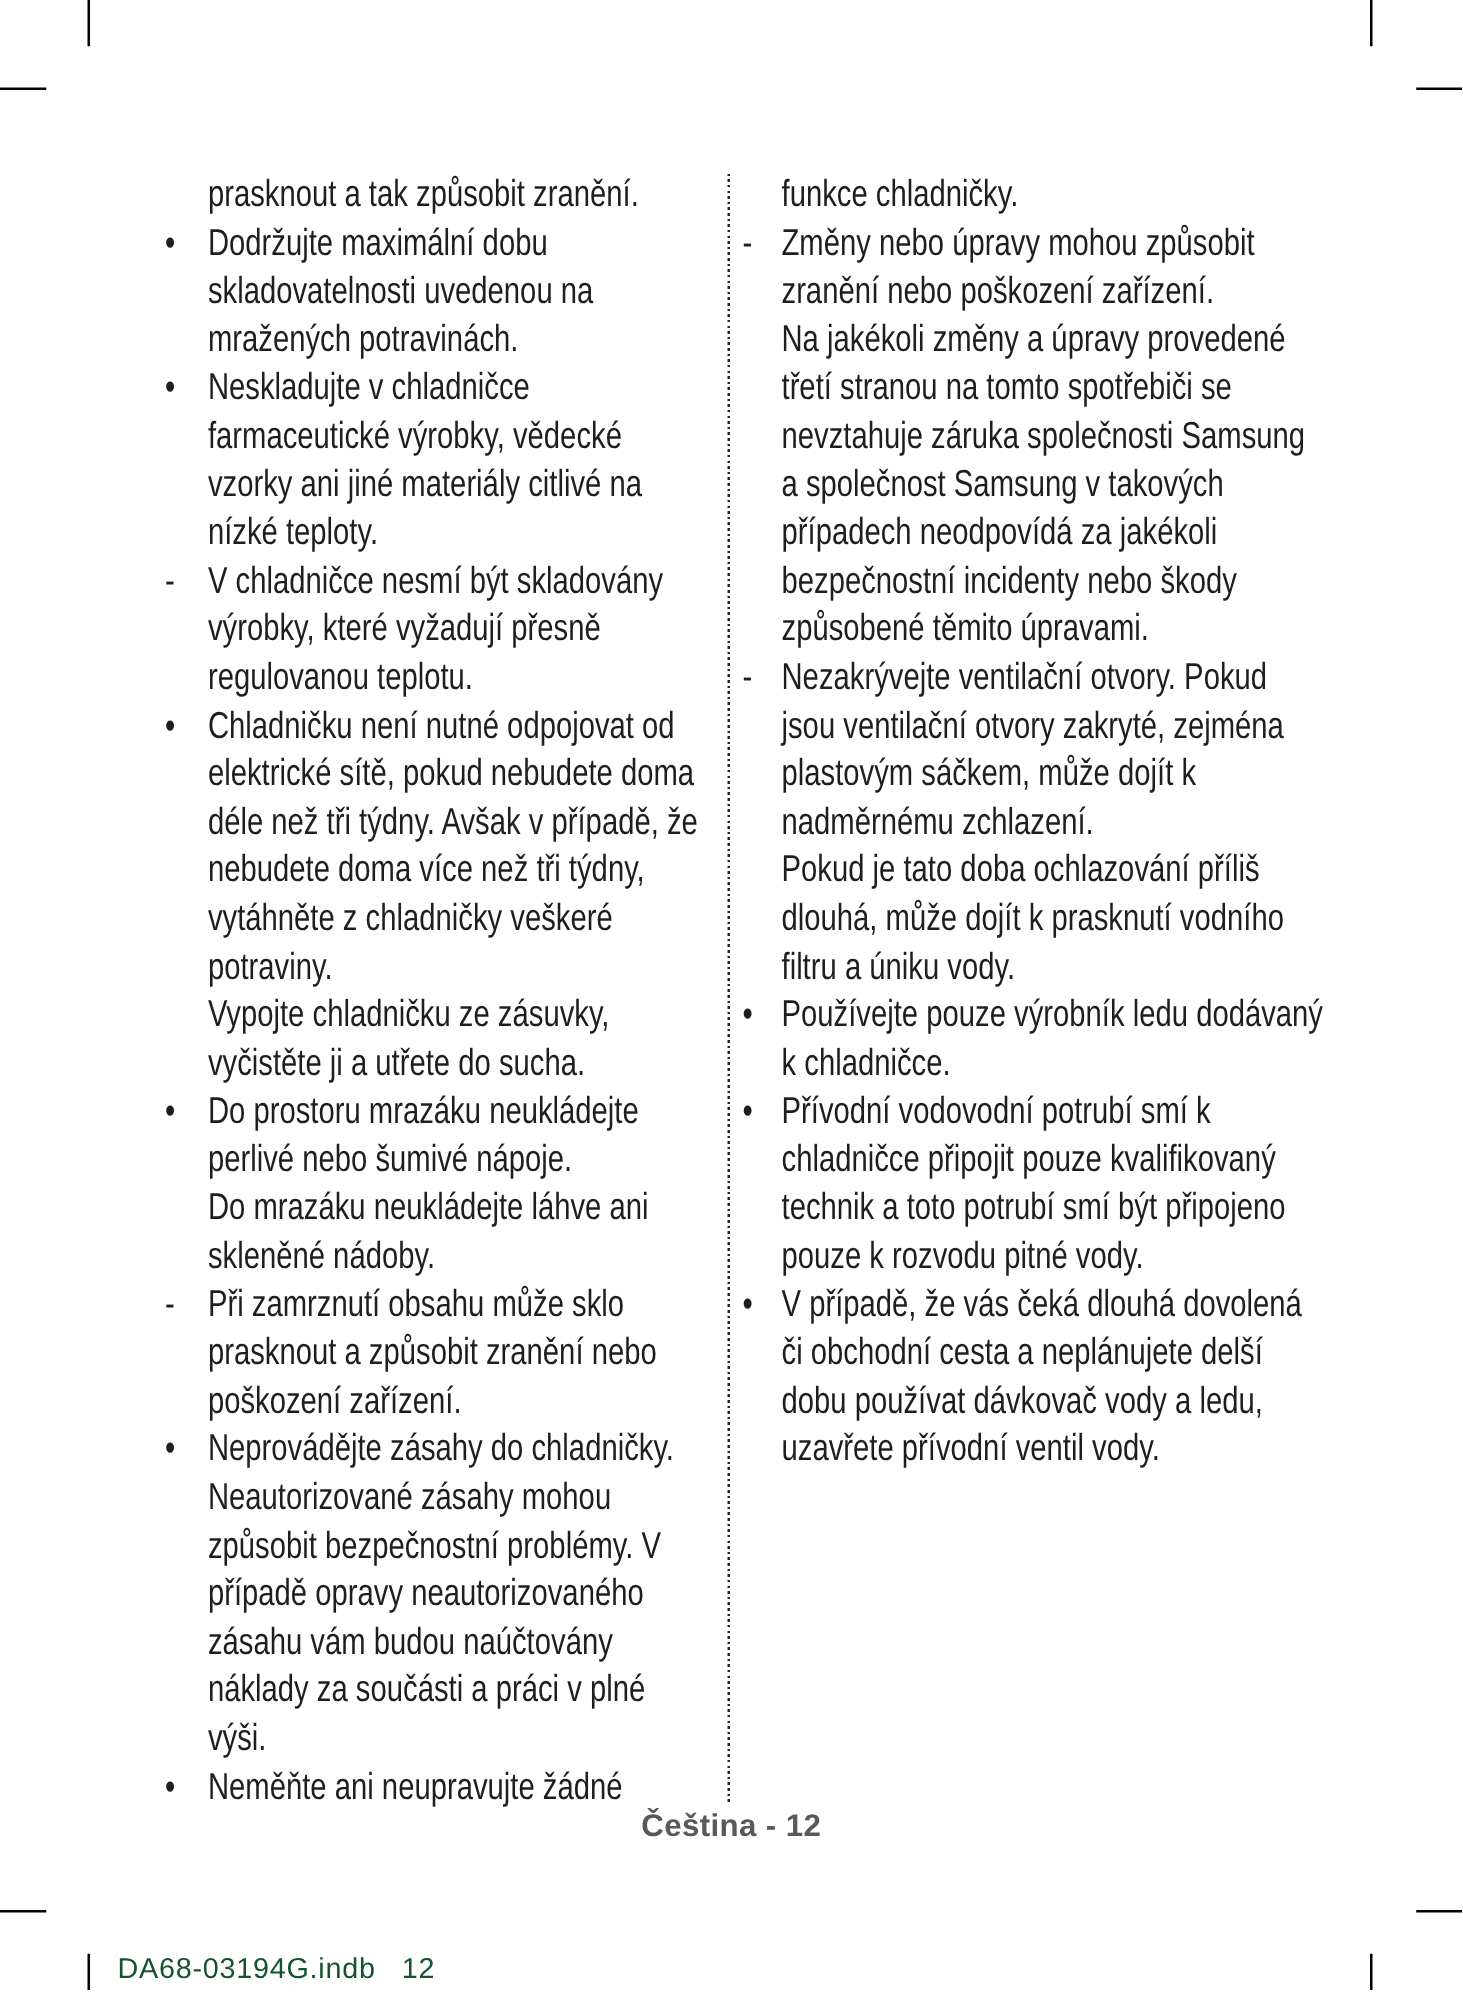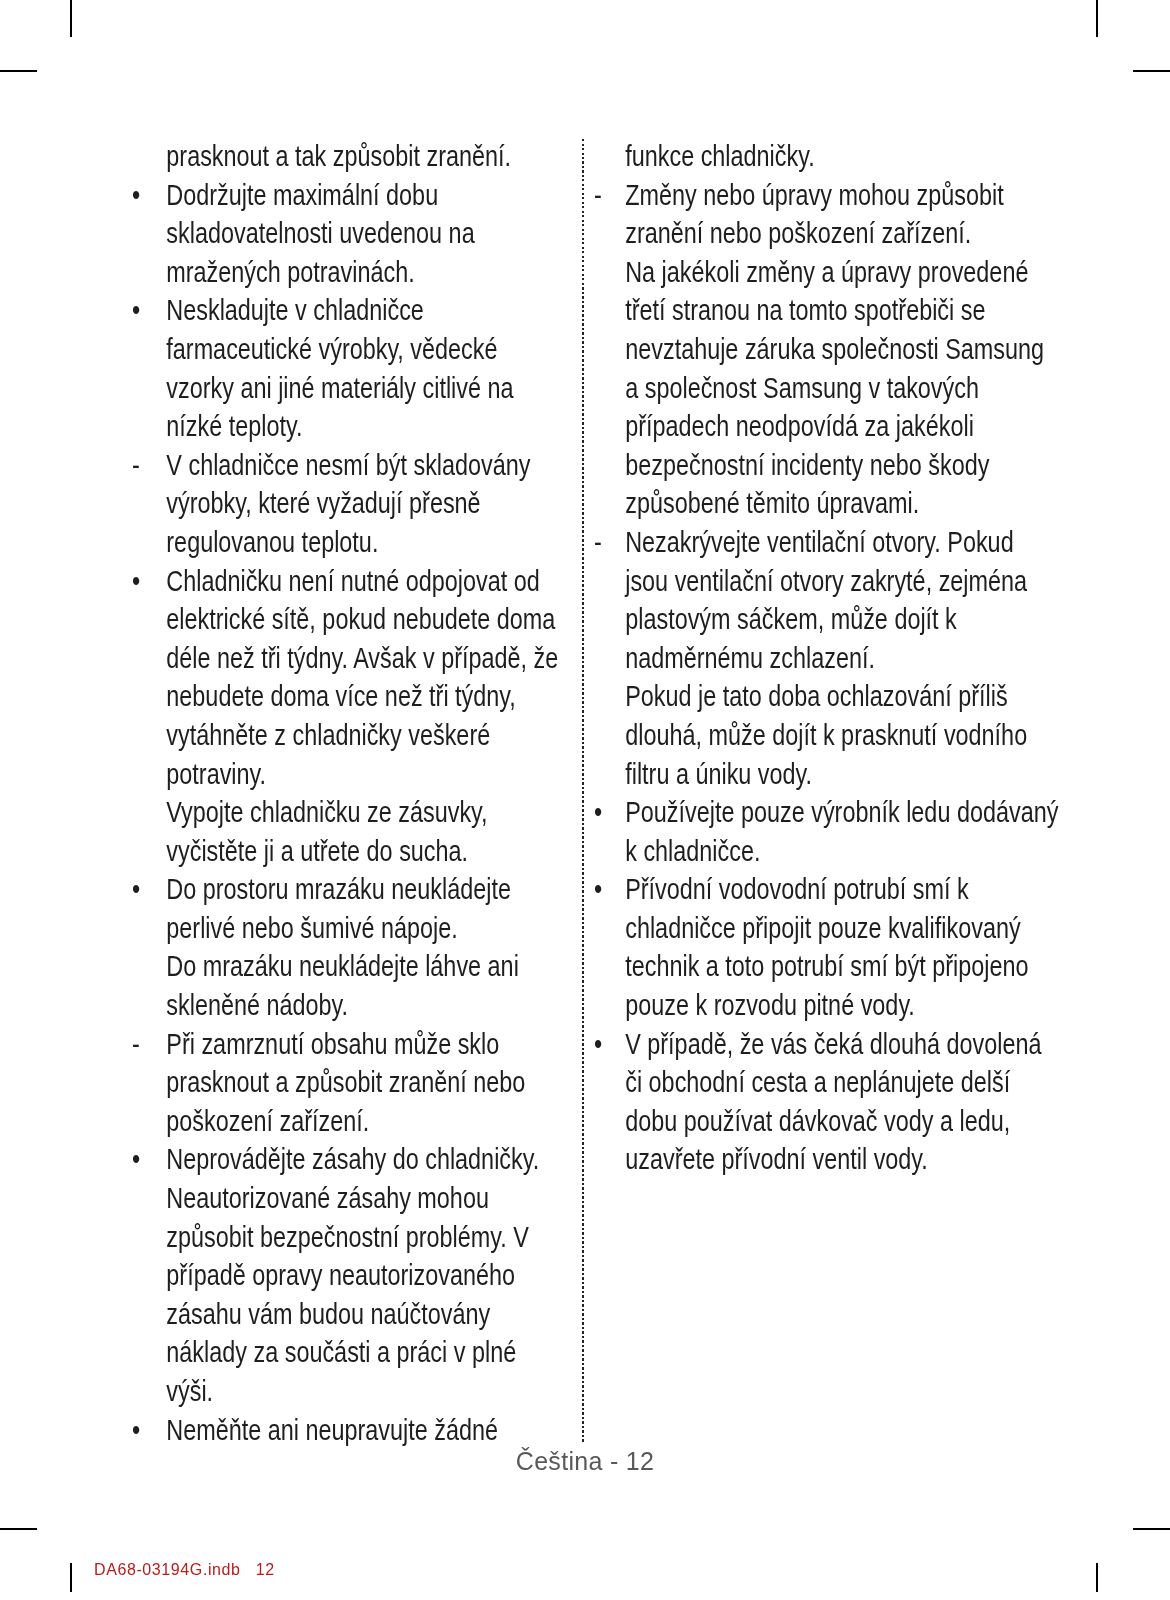--- a/index.html
+++ b/index.html
@@ -19,25 +19,25 @@
   .col-left .marker{width:44px;}
   .col-right .marker{width:40px;}
   .text{flex:1 1 auto;white-space:pre-line;}
   
   .divider{
     position:absolute;left:582px;top:139px;width:2px;height:1303px;
     background:repeating-linear-gradient(to bottom,#242424 0 2px,transparent 2px 4.5px);
   }
   .footer{
     position:absolute;left:0;right:0;top:1447px;text-align:center;
-    font-size:25px;letter-spacing:.3px;color:#58595b;
+    font-size:25px;letter-spacing:.3px;color:#58595b;font-weight:bold;
   }
   .print-left,.print-right{
-    position:absolute;top:1561px;font-size:16px;letter-spacing:.6px;
-    color:#b91c1c;white-space:pre;
+    position:absolute;top:1561px;font-size:23px;letter-spacing:.6px;
+    color:#14532d;white-space:pre;
   }
   .print-left{left:94px;}
   .print-right{right:56px;}
   
   .mark{position:absolute;background:#000;}
   .tl-v{left:70px;top:0;width:2px;height:37px;}
   .tl-h{left:0;top:70px;width:37px;height:2px;}
   .tr-v{left:1096px;top:0;width:2px;height:37px;}
   .tr-h{left:1133px;top:70px;width:37px;height:2px;}
   .bl-h{left:0;top:1528px;width:37px;height:2px;}

